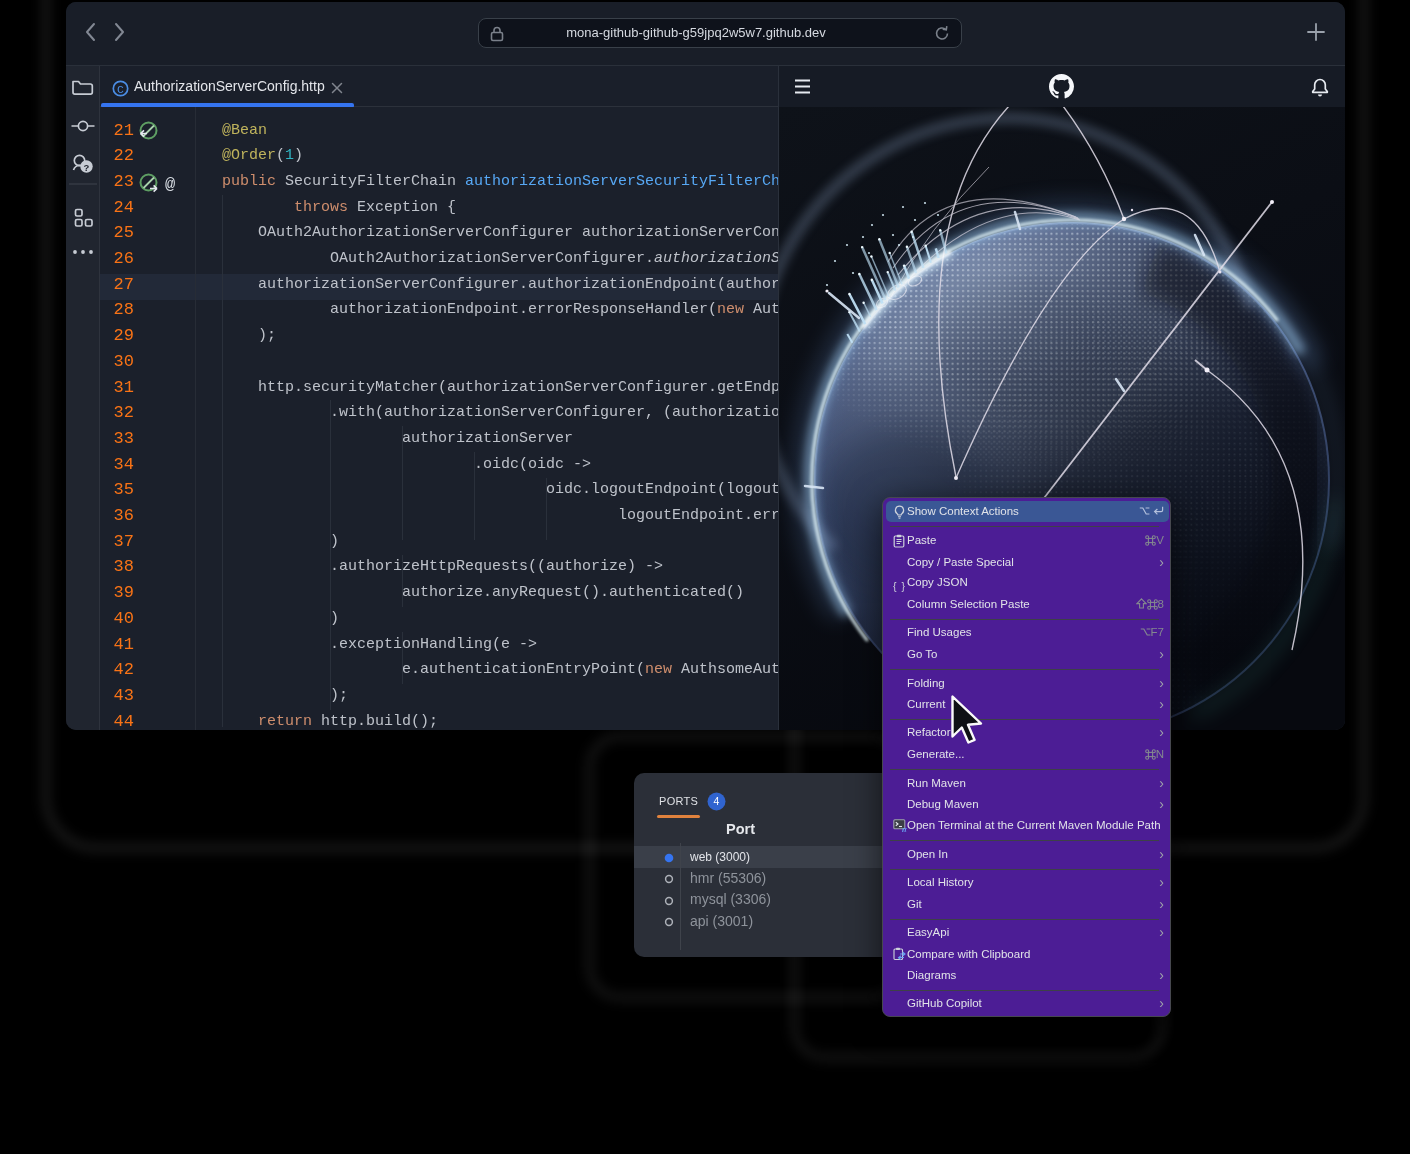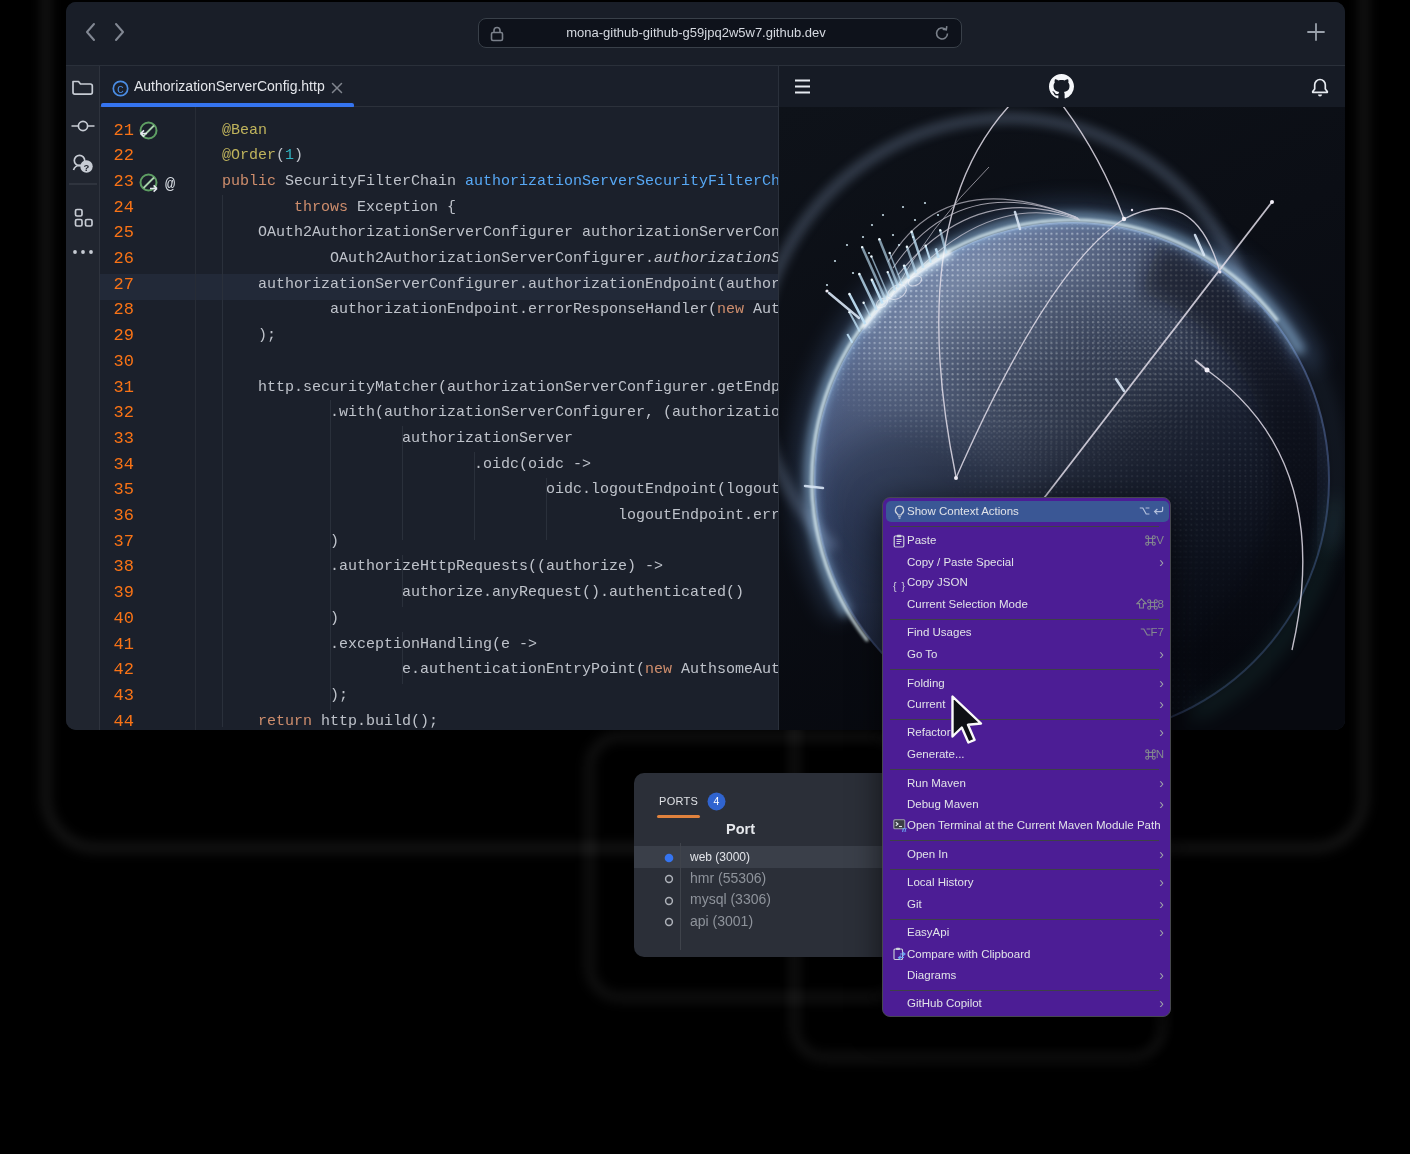--- a/index.html
+++ b/index.html
@@ -415,21 +415,21 @@
 <div class="mi" style="top:53.6px">
         <span class="t">Copy / Paste Special</span>
         <span class="r"><span class="arw">›</span></span>
       </div>
 <div class="mi" style="top:74.4px">
         <span class="mic" style="font-size:10.5px;color:#CDD2DA;letter-spacing:1px;top:4px;">{&nbsp;}</span>
         <span class="t">Copy JSON</span>
         <span class="r"></span>
       </div>
 <div class="mi" style="top:96.0px">
-        <span class="t">Current Selection Mode</span>
+        <span class="t">Column Selection Paste</span>
         <span class="r"><svg width="11" height="11" viewBox="0 0 11 11" style="vertical-align:-1px">
             <path d="M5.5 0.9 L10 5.6 H7.4 V10 H3.6 V5.6 H1 Z" fill="none" stroke="#84888F" stroke-width="1.1"></path>
           </svg><svg width="11" height="11" viewBox="0 0 11 11" style="vertical-align:-1.5px">
             <g fill="none" stroke="#84888F" stroke-width="1.1">
               <rect x="3.4" y="3.4" width="4.2" height="4.2"></rect>
               <circle cx="2.2" cy="2.2" r="1.5"></circle>
               <circle cx="8.8" cy="2.2" r="1.5"></circle>
               <circle cx="2.2" cy="8.8" r="1.5"></circle>
               <circle cx="8.8" cy="8.8" r="1.5"></circle>
             </g>

